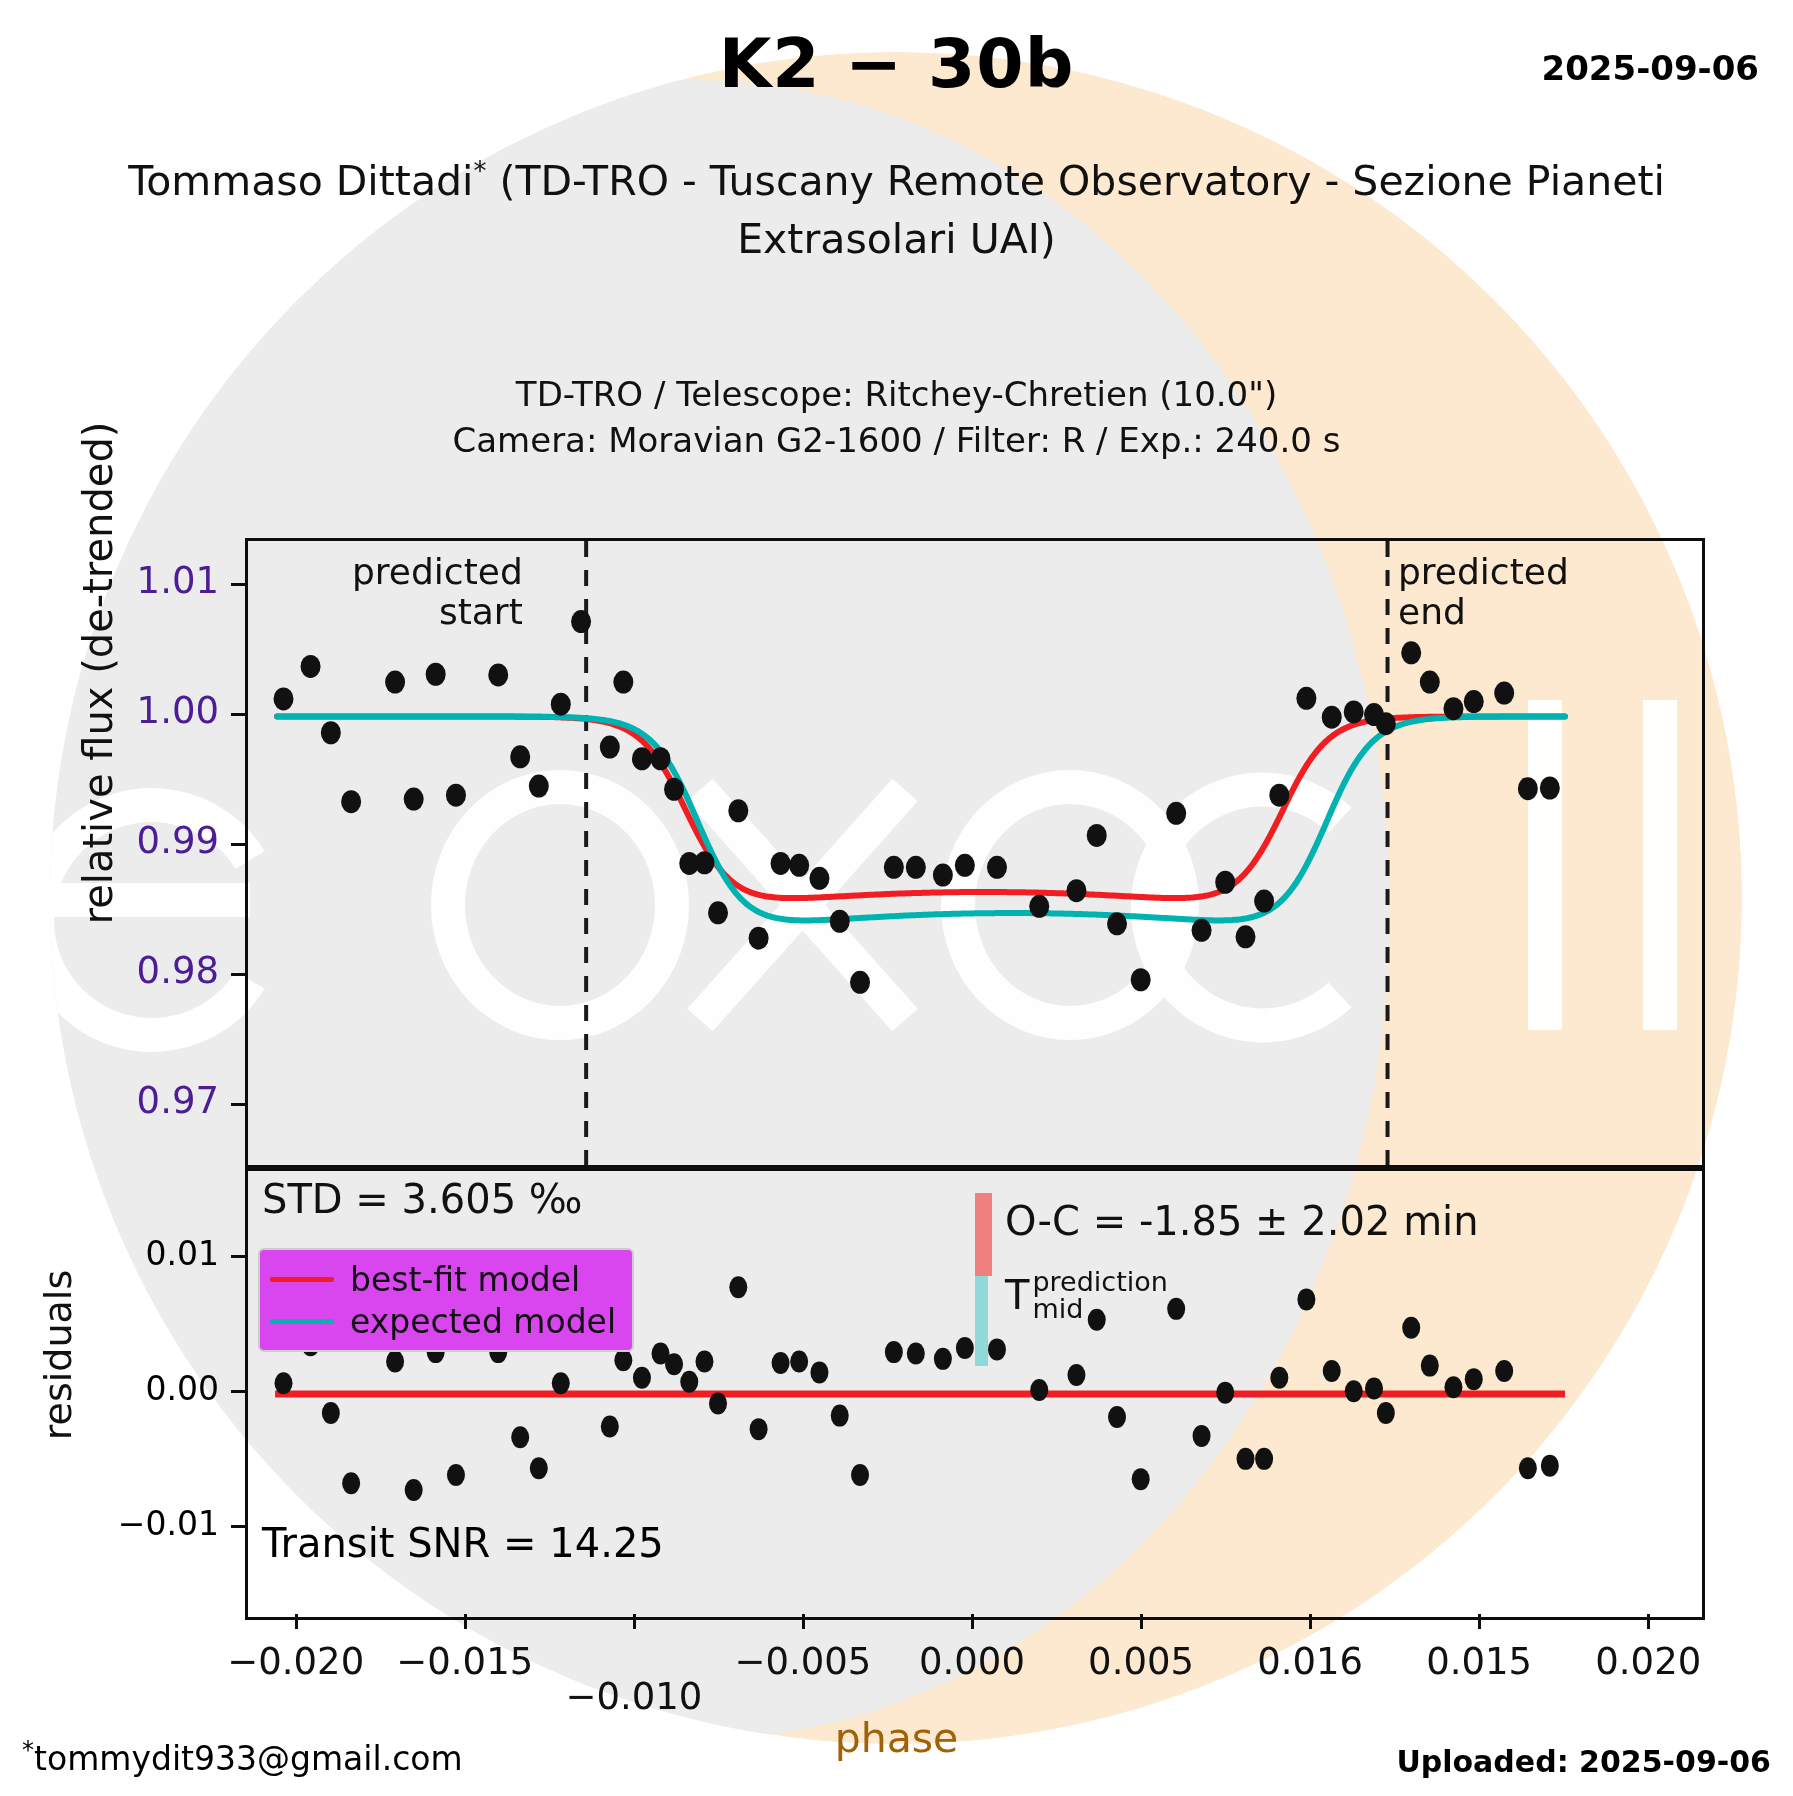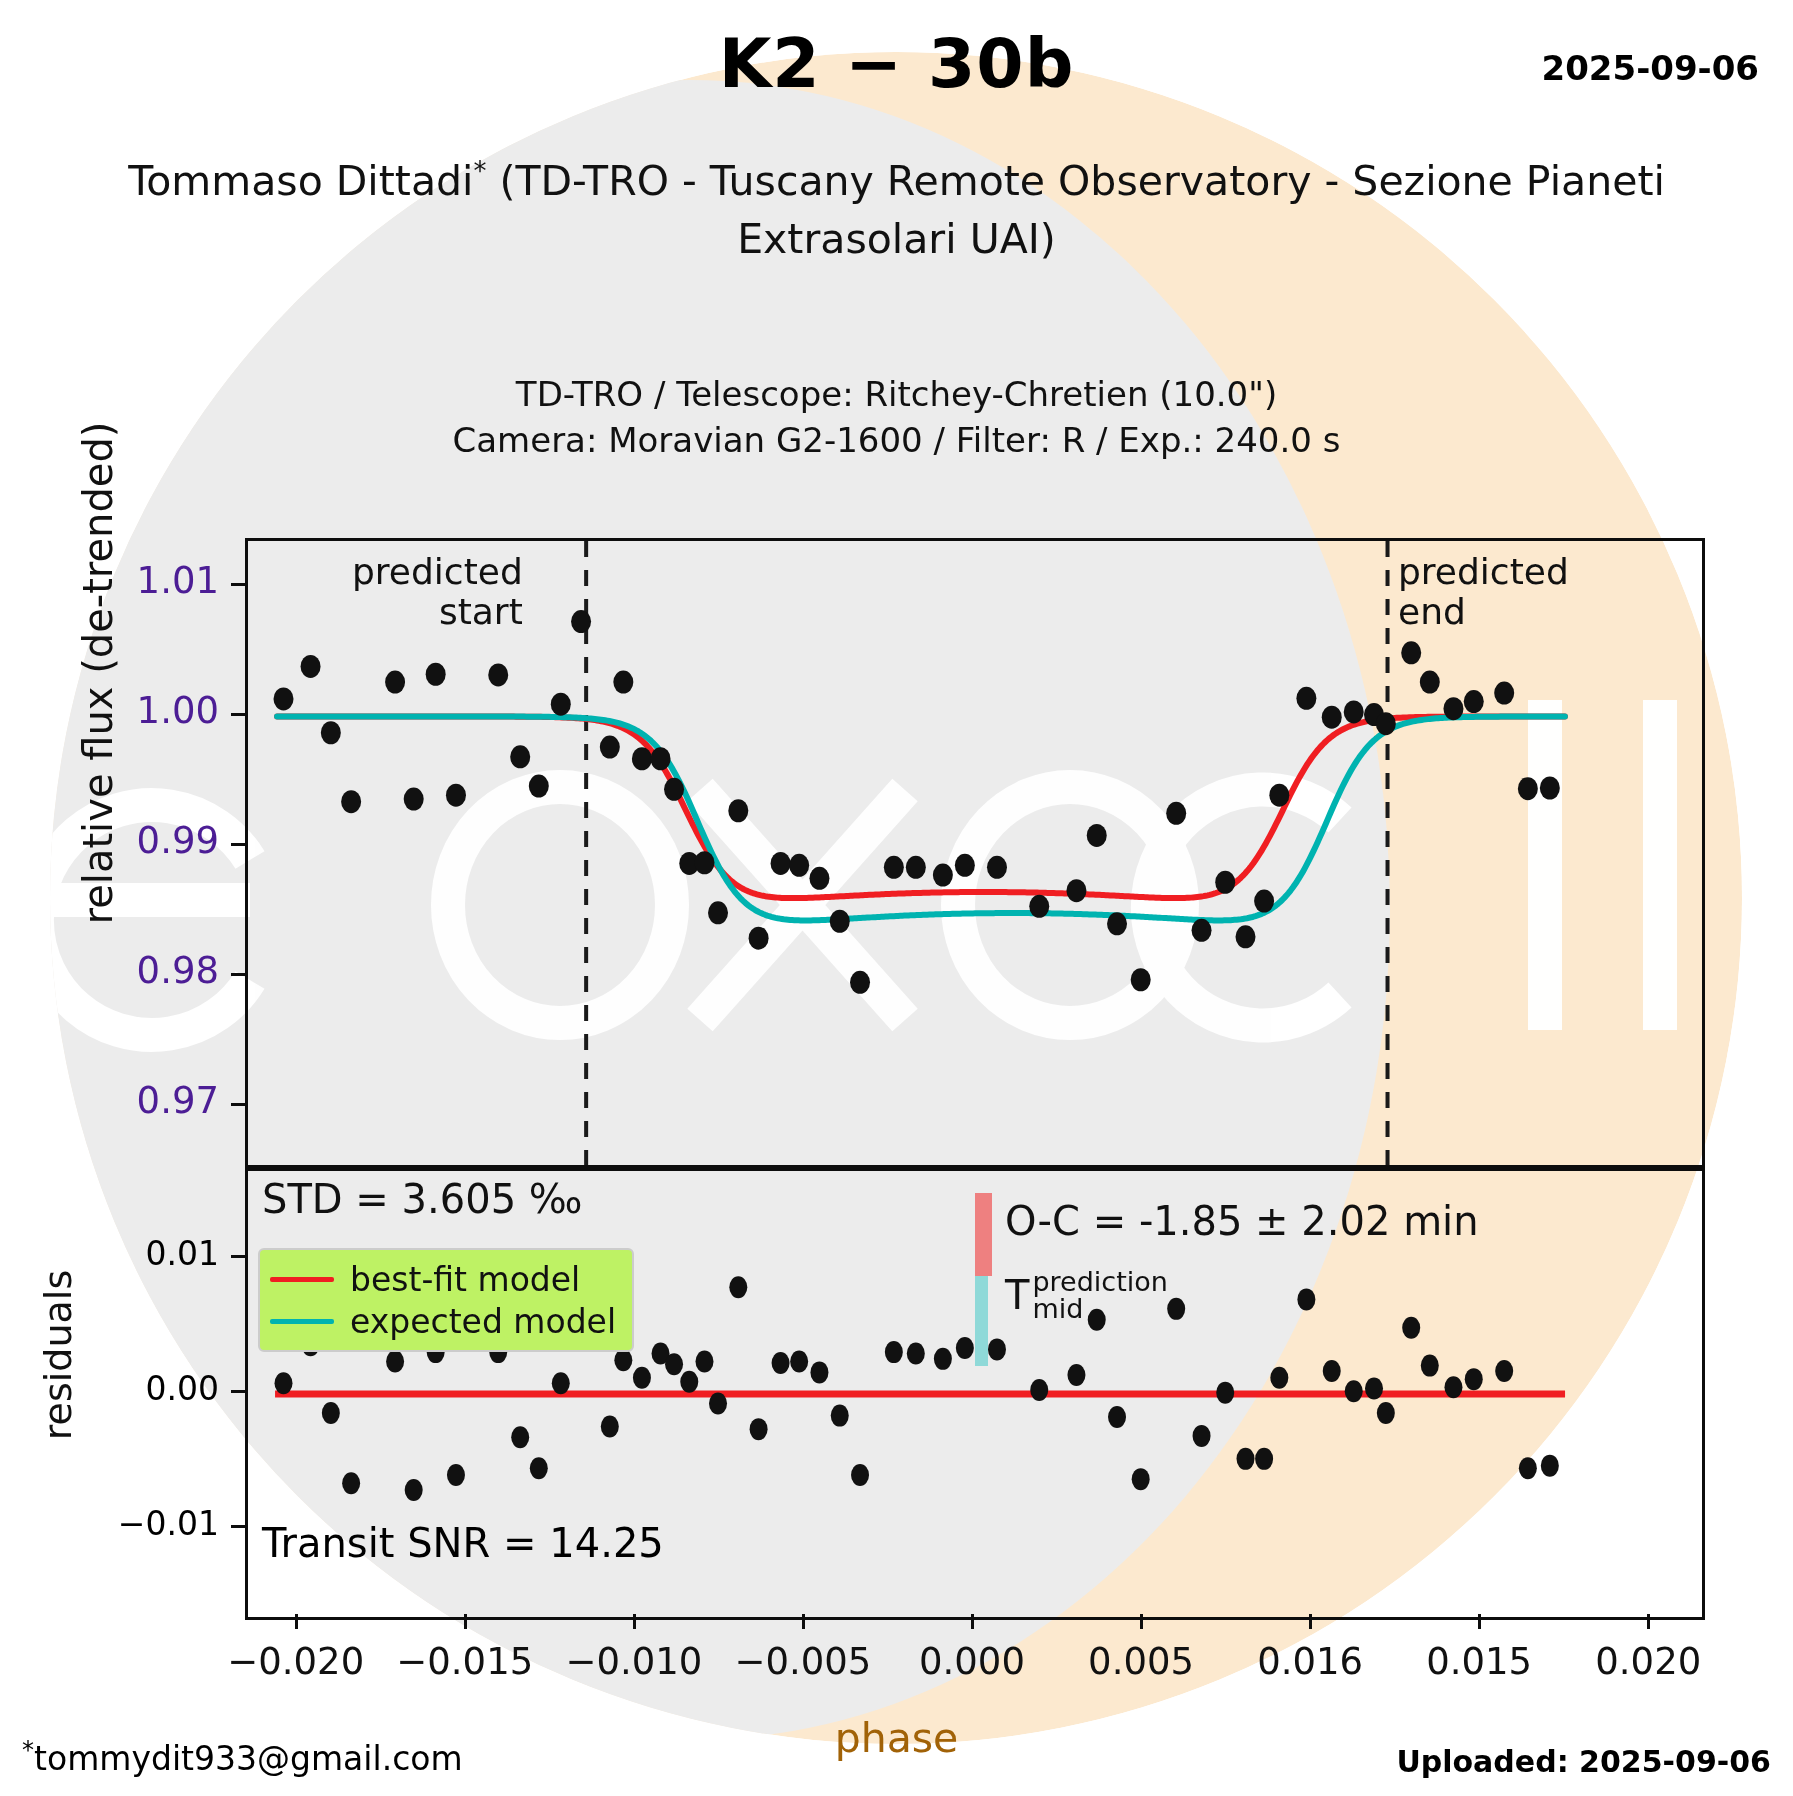--- a/index.html
+++ b/index.html
@@ -65,21 +65,21 @@
     font-size:41px;color:#a16207;z-index:5;
   }
   
   .pred-label{
     position:absolute;font-size:36px;color:#111;line-height:1.12;z-index:7;white-space:nowrap;
   }
   #pred-start{top:552px;left:352px;text-align:right;}
   #pred-end{top:552px;left:1398px;text-align:left;}
   #legend{
     position:absolute;left:258px;top:1248px;z-index:8;
-    background:#bef264;border:2px solid #cccccc;border-radius:6px;
+    background:#d946ef;border:2px solid #cccccc;border-radius:6px;
     padding:8px 16px 8px 10px;
   }
   .leg-row{display:flex;align-items:center;height:42px;}
   .leg-line{width:64px;height:5px;margin-right:16px;border-radius:2px;}
   .leg-txt{font-size:33px;color:#111;}
   #oc-text{
     position:absolute;left:1005px;top:1198px;font-size:40px;color:#111;z-index:8;white-space:nowrap;
   }
   #tmid-text{
     position:absolute;left:1005px;top:1268px;font-size:40px;color:#111;z-index:8;
@@ -326,21 +326,21 @@
     <div class="ytick-res" style="top:1233.8484848484848px;right:1574px;">0.01</div>
     <div class="tickmark" style="left:231px;top:1390px;"></div>
     <div class="ytick-res" style="top:1369px;right:1574px;">0.00</div>
     <div class="tickmark" style="left:231px;top:1525.151515151515px;"></div>
     <div class="ytick-res" style="top:1504.151515151515px;right:1574px;">−0.01</div>
     <div class="xtickmark" style="left:294.7209302325581px;top:1614px;"></div>
     <div class="xtick" style="left:295.7209302325581px;">−0.020</div>
     <div class="xtickmark" style="left:463.7906976744186px;top:1614px;"></div>
     <div class="xtick" style="left:464.7906976744186px;">−0.015</div>
     <div class="xtickmark" style="left:632.8604651162791px;top:1614px;"></div>
-    <div class="xtick" style="left:633.8604651162791px;">−0.010</div>
+    <div class="xtick" style="left:633.8604651162791px;margin-top:35px;">−0.010</div>
     <div class="xtickmark" style="left:801.9302325581394px;top:1614px;"></div>
     <div class="xtick" style="left:802.9302325581394px;">−0.005</div>
     <div class="xtickmark" style="left:971px;top:1614px;"></div>
     <div class="xtick" style="left:972px;">0.000</div>
     <div class="xtickmark" style="left:1140.0697674418604px;top:1614px;"></div>
     <div class="xtick" style="left:1141.0697674418604px;">0.005</div>
     <div class="xtickmark" style="left:1309.1395348837211px;top:1614px;"></div>
     <div class="xtick" style="left:1310.1395348837211px;">0.016</div>
     <div class="xtickmark" style="left:1478.2093023255816px;top:1614px;"></div>
     <div class="xtick" style="left:1479.2093023255816px;">0.015</div>

